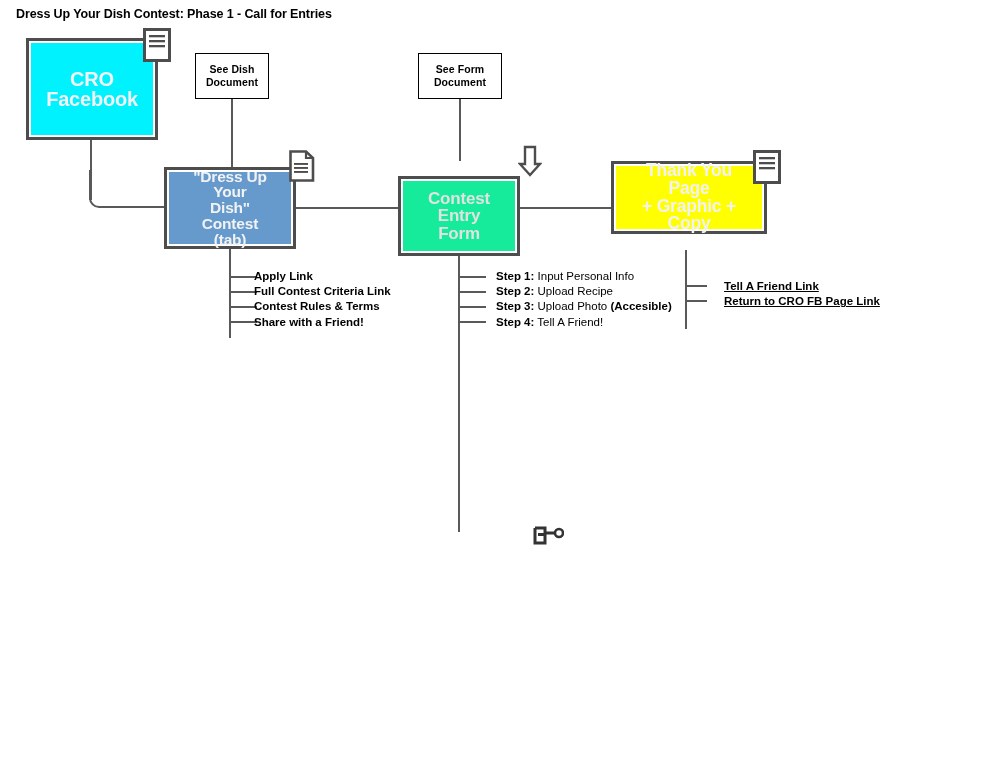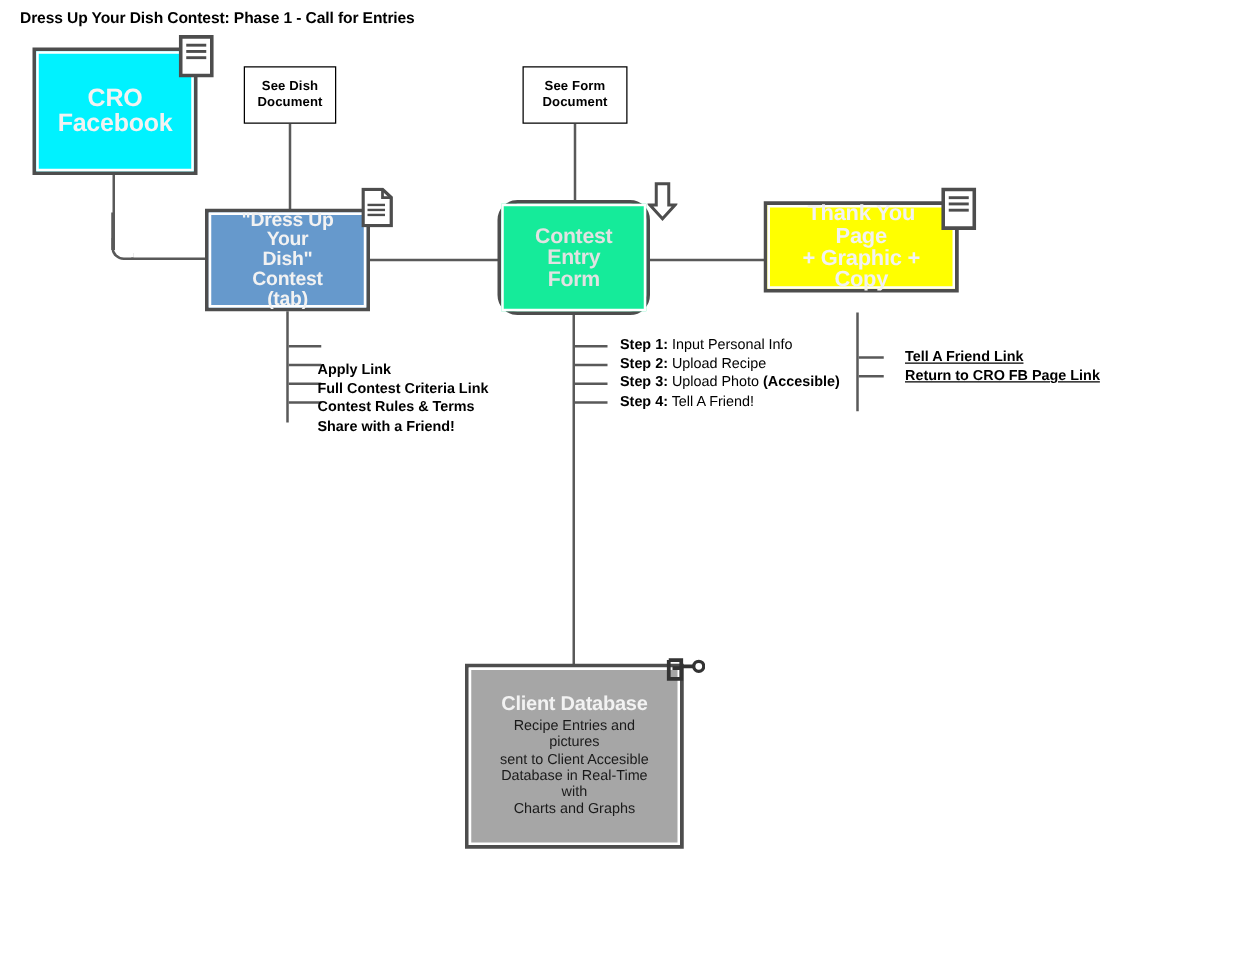--- a/index.html
+++ b/index.html
@@ -95,21 +95,21 @@
   #box-cro { left: 26px; top: 38px; width: 132px; height: 102px; }
   #box-cro .inner { background: #00f2ff; }
   #box-cro .ttl { font-size: 20px; }
 
   
   #box-dress { left: 164px; top: 167px; width: 132px; height: 82px; }
   #box-dress .inner { background: #6699cc; }
   #box-dress .ttl { font-size: 15.5px; }
 
   
-  #box-form { left: 398px; top: 160px; width: 122px; height: 92px; border-radius: 16px; }
+  #box-form { left: 398px; top: 176px; width: 122px; height: 80px; }
   #box-form .inner { background: #15eb9a; }
   #box-form .ttl { font-size: 17px; color: #e2e2e2; }
 
   
   #box-thanks { left: 611px; top: 161px; width: 156px; height: 73px; justify-content: flex-end; }
   #box-thanks .inner { background: #ffff00; }
   #box-thanks .ttl { font-size: 17.5px; }
 
   
   #box-db { left: 372px; top: 531px; width: 175px; height: 148px; }
@@ -264,42 +264,31 @@
 
   <div class="icon-wrap" style="left:753px; top:150px; width:28px; height:34px;">
     <svg width="28" height="34" viewBox="0 0 28 34">
       <rect x="1.5" y="1.5" width="25" height="31" fill="#ffffff" stroke="#4d4d4d" stroke-width="3"></rect>
       <rect x="6" y="7" width="16" height="2.3" fill="#4d4d4d"></rect>
       <rect x="6" y="12" width="16" height="2.3" fill="#4d4d4d"></rect>
       <rect x="6" y="17" width="16" height="2.3" fill="#4d4d4d"></rect>
     </svg>
   </div>
 
-  <div class="abs pbox" id="box-db">
-    <div class="inner">
-      <div class="ttl">Client Database</div>
-      <div class="sub">
-        <div>Recipe Entries and pictures</div>
-        <div>sent to Client Accesible</div>
-        <div>Database in Real-Time with</div>
-        <div>Charts and Graphs</div>
-      </div>
-    </div>
-  </div>
 
   <div class="icon-wrap" style="left:532px; top:523px; width:32px; height:26px;">
     <svg width="32" height="26" viewBox="0 0 32 26">
       <path d="M3 5 H13 V10 H24" fill="none" stroke="#333333" stroke-width="3"></path>
       <path d="M3 5 V20 H13 V10" fill="none" stroke="#333333" stroke-width="3"></path>
       <rect x="6" y="10" width="8" height="3" fill="#333333"></rect>
       <circle cx="27" cy="10" r="4" fill="#ffffff" stroke="#333333" stroke-width="2.6"></circle>
     </svg>
   </div>
 
-  <div class="abs ann" style="left:254px; top:269px;margin-top:20px;">
+  <div class="abs ann" style="left:254px; top:269px;">
     <div class="ann-row"><span class="b">Apply Link</span></div>
     <div class="ann-row"><span class="b">Full Contest Criteria Link</span></div>
     <div class="ann-row"><span class="b">Contest Rules &amp; Terms</span></div>
     <div class="ann-row"><span class="b">Share with a Friend!</span></div>
   </div>
 
   <div class="abs ann" style="left:496px; top:269px;">
     <div class="ann-row">
       <span class="b">Step 1:</span><span class="n"> Input Personal Info</span><span class="b"></span>
     </div>

